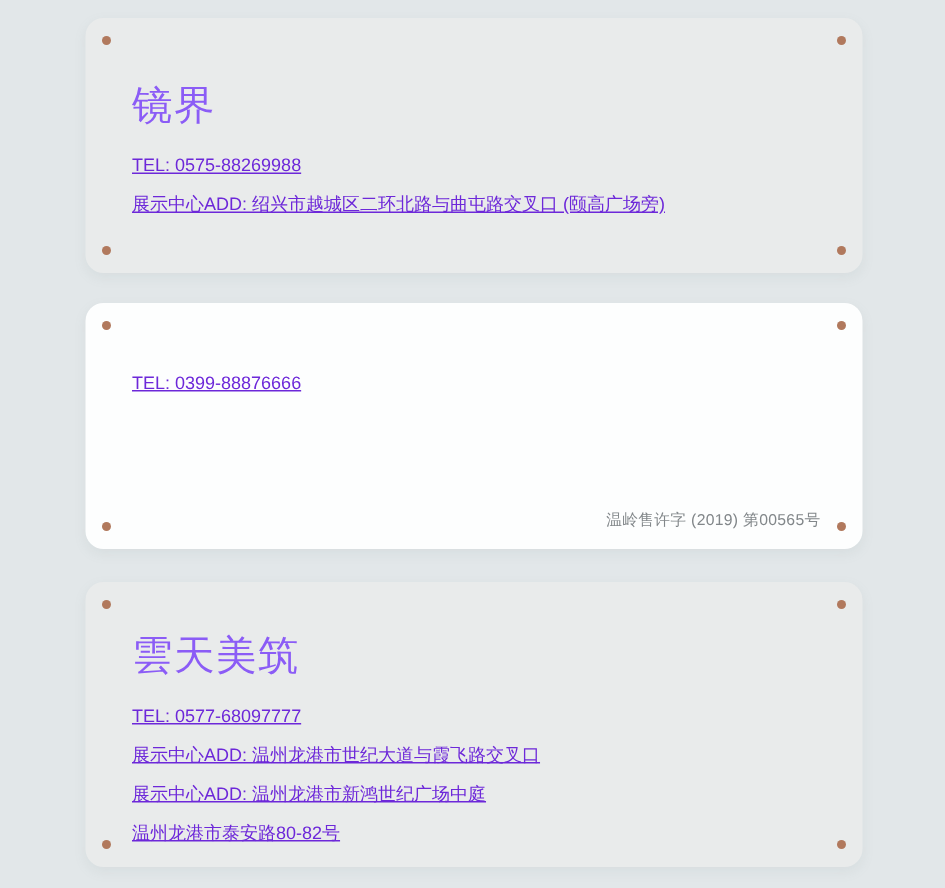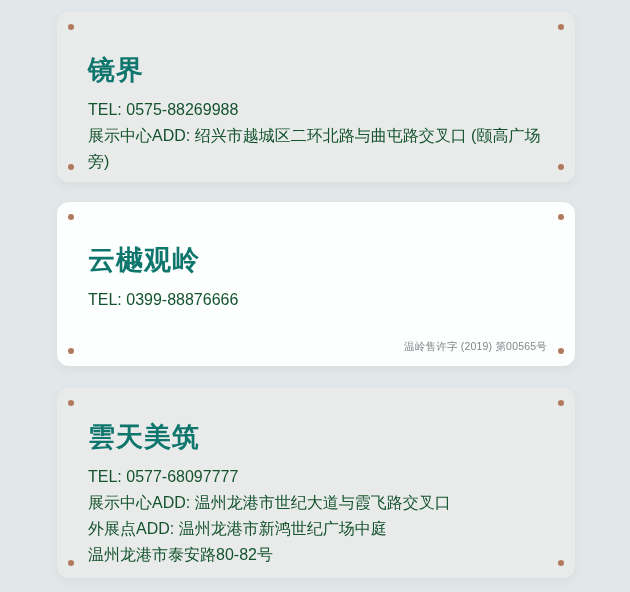--- a/index.html
+++ b/index.html
@@ -22,29 +22,30 @@
     box-shadow: 0 3px 8px rgba(130,145,150,0.10);
   }
   .card.gray  { background: #e9ebeb; }
   .card.white { background: #fdfefe; }
   .card-1 { height: 170px; margin-bottom: 20px; }
   .card-2 { height: 164px; margin-bottom: 22px; }
   .card-3 { height: 190px; padding-top: 31px; }
   .card-title {
     margin: 0 0 9px 0;
     font-size: 27px;
-    font-weight: 700;
-    color: #0f766e;
+    font-weight: 400;
+    color: #8b5cf6;
     letter-spacing: 1px;
   }
   .card-line {
     margin: 0;
-    font-size: 16px;
+    font-size: 12px;
     line-height: 26px;
-    color: #14532d;
+    color: #6d28d9;
+    text-decoration: underline;
   }
   .license {
     position: absolute;
     right: 28px;
     bottom: 12px;
     font-size: 10.5px;
     color: #82878a;
     letter-spacing: 0.2px;
   }
   .dot {
@@ -72,30 +73,29 @@
     <h2 class="card-title">镜界</h2>
     <p class="card-line">TEL: 0575-88269988</p>
     <p class="card-line">展示中心ADD: 绍兴市越城区二环北路与曲屯路交叉口 (颐高广场旁)</p>
   </section>
 
   <section class="card white card-2">
     <span class="dot tl"></span>
     <span class="dot tr"></span>
     <span class="dot bl"></span>
     <span class="dot br"></span>
-    <h2 class="card-title">云樾观岭</h2>
     <p class="card-line">TEL: 0399-88876666</p>
     <div class="license">温岭售许字 (2019) 第00565号</div>
   </section>
 
   <section class="card gray card-3">
     <span class="dot tl"></span>
     <span class="dot tr"></span>
     <span class="dot bl"></span>
     <span class="dot br"></span>
     <h2 class="card-title">雲天美筑</h2>
     <p class="card-line">TEL: 0577-68097777</p>
     <p class="card-line">展示中心ADD: 温州龙港市世纪大道与霞飞路交叉口</p>
-    <p class="card-line">外展点ADD: 温州龙港市新鸿世纪广场中庭</p>
+    <p class="card-line">展示中心ADD: 温州龙港市新鸿世纪广场中庭</p>
     <p class="card-line">温州龙港市泰安路80-82号</p>
   </section>
 
 </div>
 
 </body></html>

